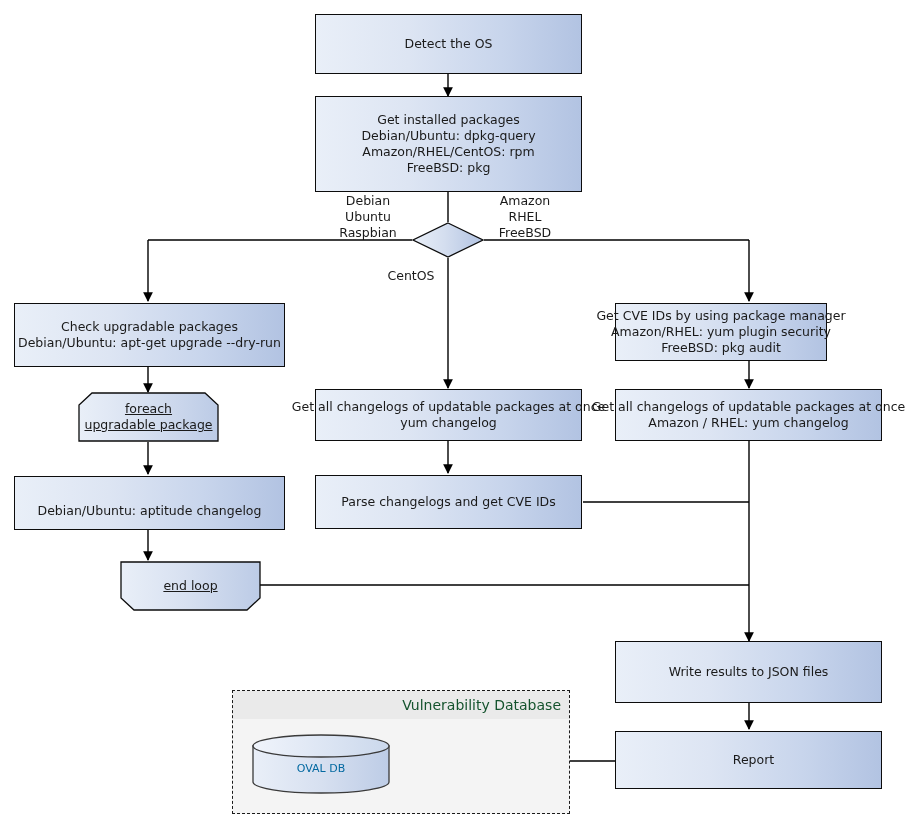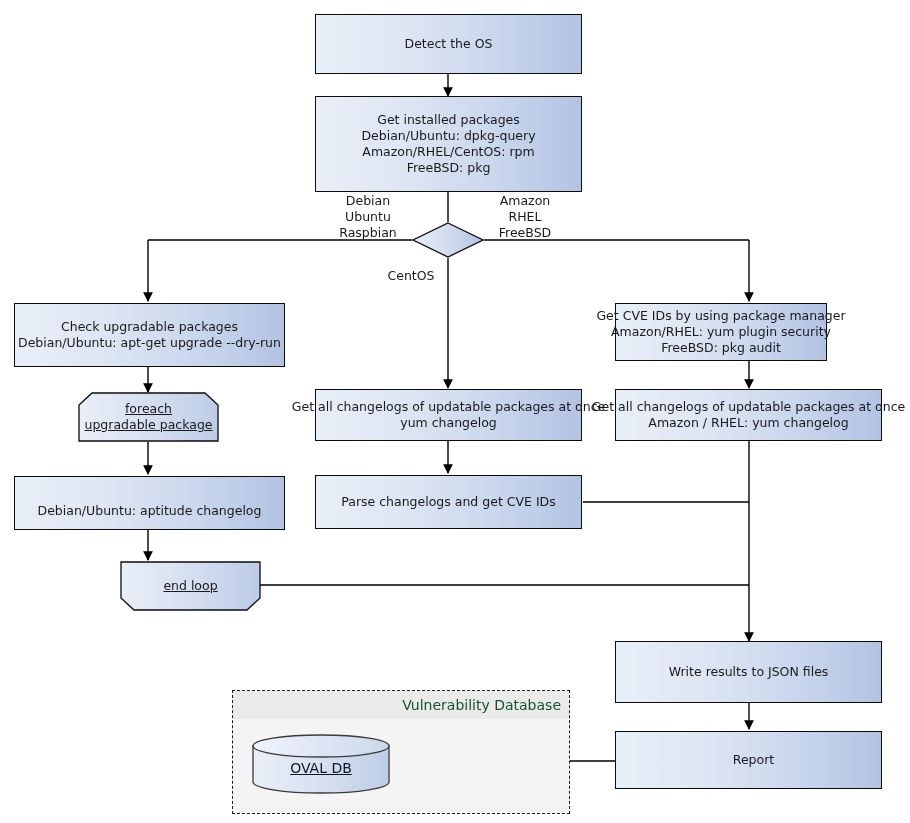--- a/index.html
+++ b/index.html
@@ -105,26 +105,25 @@
   }
   .db .label {
     position: absolute;
     left: 0;
     top: 0;
     width: 100%;
     height: 100%;
     display: flex;
     align-items: center;
     justify-content: center;
-    font-size: 14px;
-    color: #0f172a;
+    font-size: 11px;
+    color: #0369a1;
     white-space: nowrap;
     padding-top: 8px;
     box-sizing: border-box;
-    text-decoration: underline;
   }
   .ovf { overflow: visible; }
 </style>
 </head>
 <body>
 
 <div id="canvas">
 
   <svg class="edges" viewBox="0 0 910 823">
     <defs>

